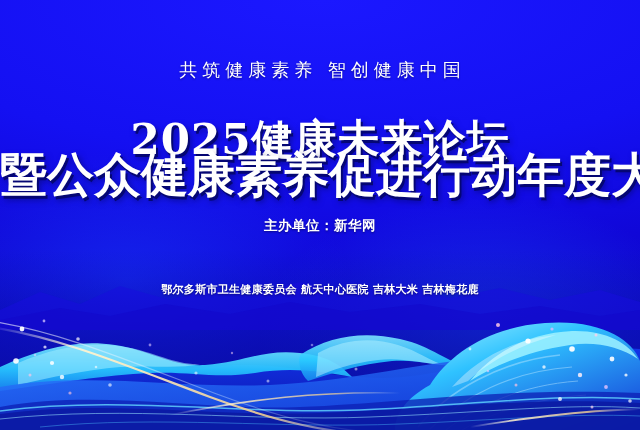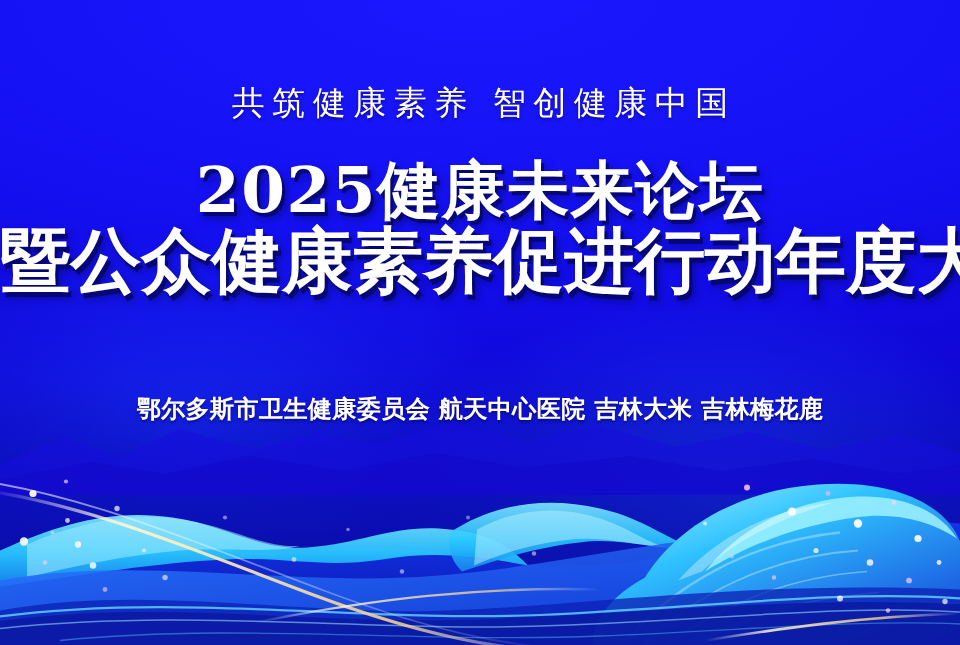--- a/index.html
+++ b/index.html
@@ -69,21 +69,21 @@
   .content {
     position: absolute;
     inset: 0;
     text-align: center;
   }
 
   .tagline {
     position: absolute;
     top: 57px;
     left: 0; right: 0;
-    font-size: 22px;
+    font-size: 18px;
     line-height: 26px;
     font-weight: 400;
     color: #ffffff;
     letter-spacing: 5px;
     text-indent: 5px;
     text-shadow: 0 1px 2px rgba(0,0,40,.45);
     font-family: "DejaVu Sans", "Liberation Sans", sans-serif;
   }
 
   .title-1, .title-2 {
@@ -91,21 +91,21 @@
     left: 0; right: 0;
     color: #ffffff;
     font-weight: 700;
     white-space: nowrap;
     font-family: "DejaVu Serif", "Liberation Serif", serif;
     text-shadow:
       2px 3px 0px rgba(4,6,110,.92),
       3px 4px 6px rgba(3,5,80,.55);
   }
   .title-1 {
-    top: 103px;
+    top: 116px;
     font-size: 42px;
     line-height: 48px;
     letter-spacing: 1px;
   }
   .title-2 {
     top: 148px;
     font-size: 47px;
     line-height: 54px;
     letter-spacing: 0px;
   }
@@ -116,21 +116,21 @@
     color: #ffffff;
     font-weight: 700;
     font-size: 13.5px;
     line-height: 18px;
     letter-spacing: .5px;
     text-shadow: 0 1px 2px rgba(0,0,40,.5);
     font-family: "DejaVu Sans", "Liberation Sans", sans-serif;
   }
   .org-1 { top: 216px; }
   .org-2 { top: 240px; }
-  .org-3 { top: 264px; font-size: 16px; letter-spacing: .3px; }
+  .org-3 { top: 281px; font-size: 11px; letter-spacing: .3px; }
 
   .datebar {
     position: absolute;
     top: 318px;
     left: 0; right: 0;
     color: #ffffff;
     font-weight: 700;
     font-size: 14px;
     line-height: 19px;
     letter-spacing: 1px;
@@ -268,19 +268,20 @@
   </svg>
 
   <div class="content">
 
     <div class="tagline">共筑健康素养  智创健康中国</div>
 
     <div class="title-1">2025健康未来论坛</div>
 
     <div class="title-2">暨公众健康素养促进行动年度大会</div>
 
+    <div class="org-line org-1">主办单位：新华网</div>
 
 
     <div class="org-line org-3">鄂尔多斯市卫生健康委员会  航天中心医院  吉林大米  吉林梅花鹿</div>
 
 
   </div>
 </div>
 
 </body></html>

